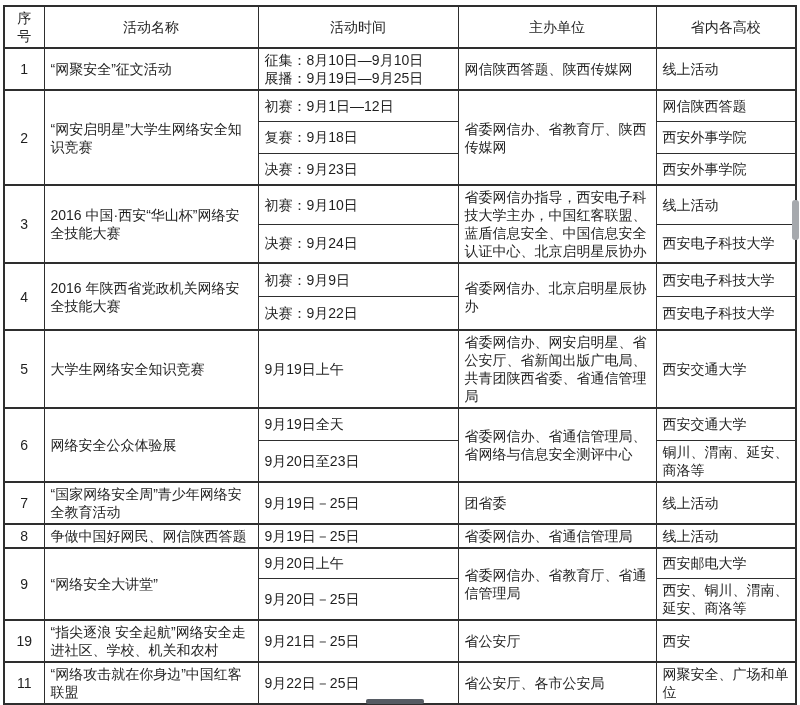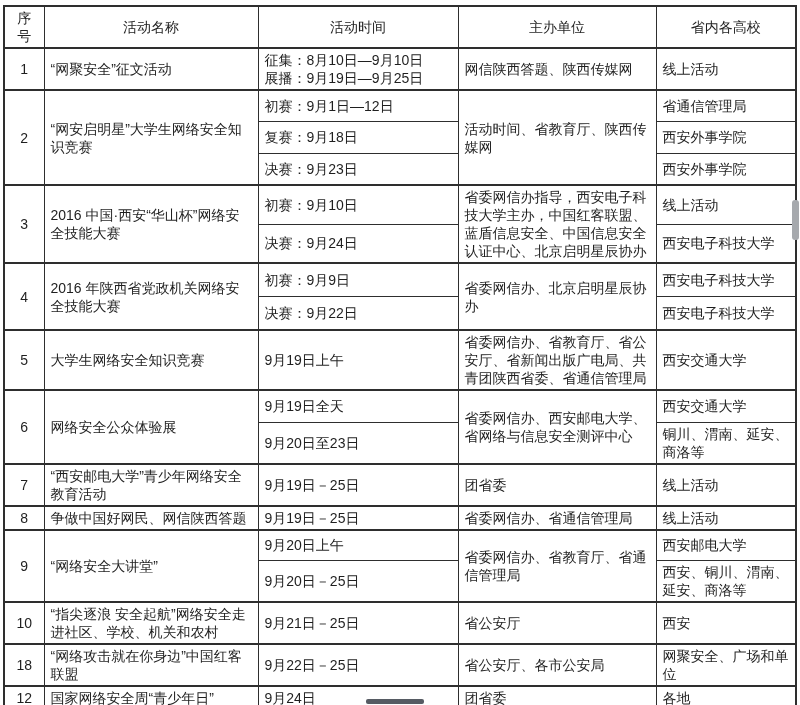--- a/index.html
+++ b/index.html
@@ -66,22 +66,22 @@
         <div>展播：9月19日—9月25日</div>
       </td>
       <td>网信陕西答题、陕西传媒网</td>
       <td>线上活动</td>
     </tr>
 
     <tr class="h31 grp">
       <td class="center" rowspan="3">2</td>
       <td rowspan="3">“网安启明星”大学生网络安全知识竞赛</td>
       <td>初赛：9月1日—12日</td>
-      <td rowspan="3">活动时间、省教育厅、陕西传媒网</td>
-      <td>省通信管理局</td>
+      <td rowspan="3">省委网信办、省教育厅、陕西传媒网</td>
+      <td>网信陕西答题</td>
     </tr>
     <tr class="h32">
       <td>复赛：9月18日</td>
       <td>西安外事学院</td>
     </tr>
     <tr class="h32">
       <td>决赛：9月23日</td>
       <td>西安外事学院</td>
     </tr>
 
@@ -106,39 +106,39 @@
     </tr>
     <tr class="h34">
       <td>决赛：9月22日</td>
       <td>西安电子科技大学</td>
     </tr>
 
     <tr class="h60 grp">
       <td class="center">5</td>
       <td>大学生网络安全知识竞赛</td>
       <td>9月19日上午</td>
-      <td>省委网信办、省教育厅、省公安厅、省新闻出版广电局、共青团陕西省委、省通信管理局</td>
+      <td>省委网信办、网安启明星、省公安厅、省新闻出版广电局、共青团陕西省委、省通信管理局</td>
       <td>西安交通大学</td>
     </tr>
 
     <tr class="h32 grp">
       <td class="center" rowspan="2">6</td>
       <td rowspan="2">网络安全公众体验展</td>
       <td>9月19日全天</td>
-      <td rowspan="2">省委网信办、西安邮电大学、省网络与信息安全测评中心</td>
+      <td rowspan="2">省委网信办、省通信管理局、省网络与信息安全测评中心</td>
       <td>西安交通大学</td>
     </tr>
     <tr class="h33">
       <td>9月20日至23日</td>
       <td>铜川、渭南、延安、商洛等</td>
     </tr>
 
     <tr class="h39 grp">
       <td class="center">7</td>
-      <td>“西安邮电大学”青少年网络安全教育活动</td>
+      <td>“国家网络安全周”青少年网络安全教育活动</td>
       <td>9月19日－25日</td>
       <td>团省委</td>
       <td>线上活动</td>
     </tr>
 
     <tr class="h23 grp">
       <td class="center">8</td>
       <td>争做中国好网民、网信陕西答题</td>
       <td>9月19日－25日</td>
       <td>省委网信办、省通信管理局</td>
@@ -151,29 +151,29 @@
       <td>9月20日上午</td>
       <td rowspan="2">省委网信办、省教育厅、省通信管理局</td>
       <td>西安邮电大学</td>
     </tr>
     <tr class="h32">
       <td>9月20日－25日</td>
       <td>西安、铜川、渭南、延安、商洛等</td>
     </tr>
 
     <tr class="h39 grp">
-      <td class="center">10</td>
+      <td class="center">19</td>
       <td>“指尖逐浪 安全起航”网络安全走进社区、学校、机关和农村</td>
       <td>9月21日－25日</td>
       <td>省公安厅</td>
       <td>西安</td>
     </tr>
 
     <tr class="h39 grp">
-      <td class="center">18</td>
+      <td class="center">11</td>
       <td>“网络攻击就在你身边”中国红客联盟</td>
       <td>9月22日－25日</td>
       <td>省公安厅、各市公安局</td>
       <td>网聚安全、广场和单位</td>
     </tr>
 
     <tr class="h23 grp">
       <td class="center">12</td>
       <td>国家网络安全周“青少年日”</td>
       <td>9月24日</td>

